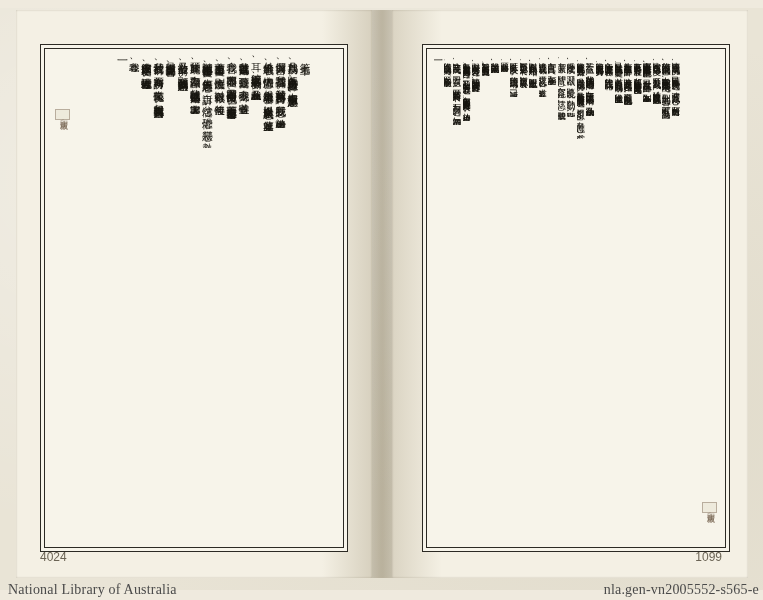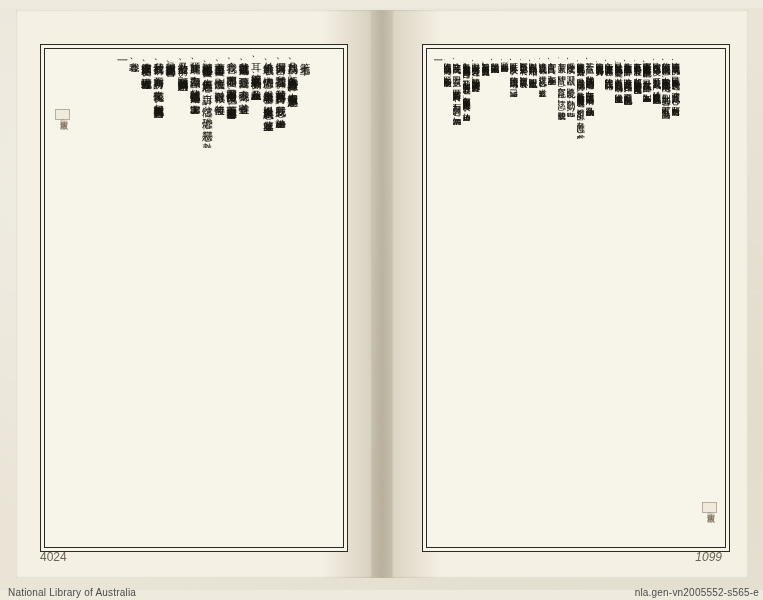--- a/index.html
+++ b/index.html
@@ -138,35 +138,35 @@
     padding: 2px 1px;
     background: rgba(200,190,160,0.18);
   }
   .seal.left-seal  { left: 10px;  top: 60px;  }
   .seal.right-seal { right: 8px;  bottom: 34px; }
 
   
   .credit {
     position: absolute;
     bottom: 2px;
-    font-family: Liberation Sans, sans-serif;
-    font-size: 10px;
+    font-family: Liberation Serif, serif;
+    font-size: 14px;
     color: #4a4a4a;
     letter-spacing: 0.2px;
   }
   .credit.left  { left: 8px; }
   .credit.right { right: 4px; }
   .corner-mark {
     position: absolute;
     font-family: "Liberation Sans", sans-serif;
     font-size: 12px;
     color: #6b6455;
   }
   .corner-mark.bl { left: 24px; bottom: 14px; }
-  .corner-mark.br { right: 26px; bottom: 14px; font-style: italic; }
+  .corner-mark.br { right: 26px; bottom: 14px; }
 </style>
 </head>
 <body>
 
 <div id="page">
   <div class="scan-edge-top"></div>
   <div class="scan-edge-bottom"></div>
 
   <div class="leaf left">
     <div class="textblock">

